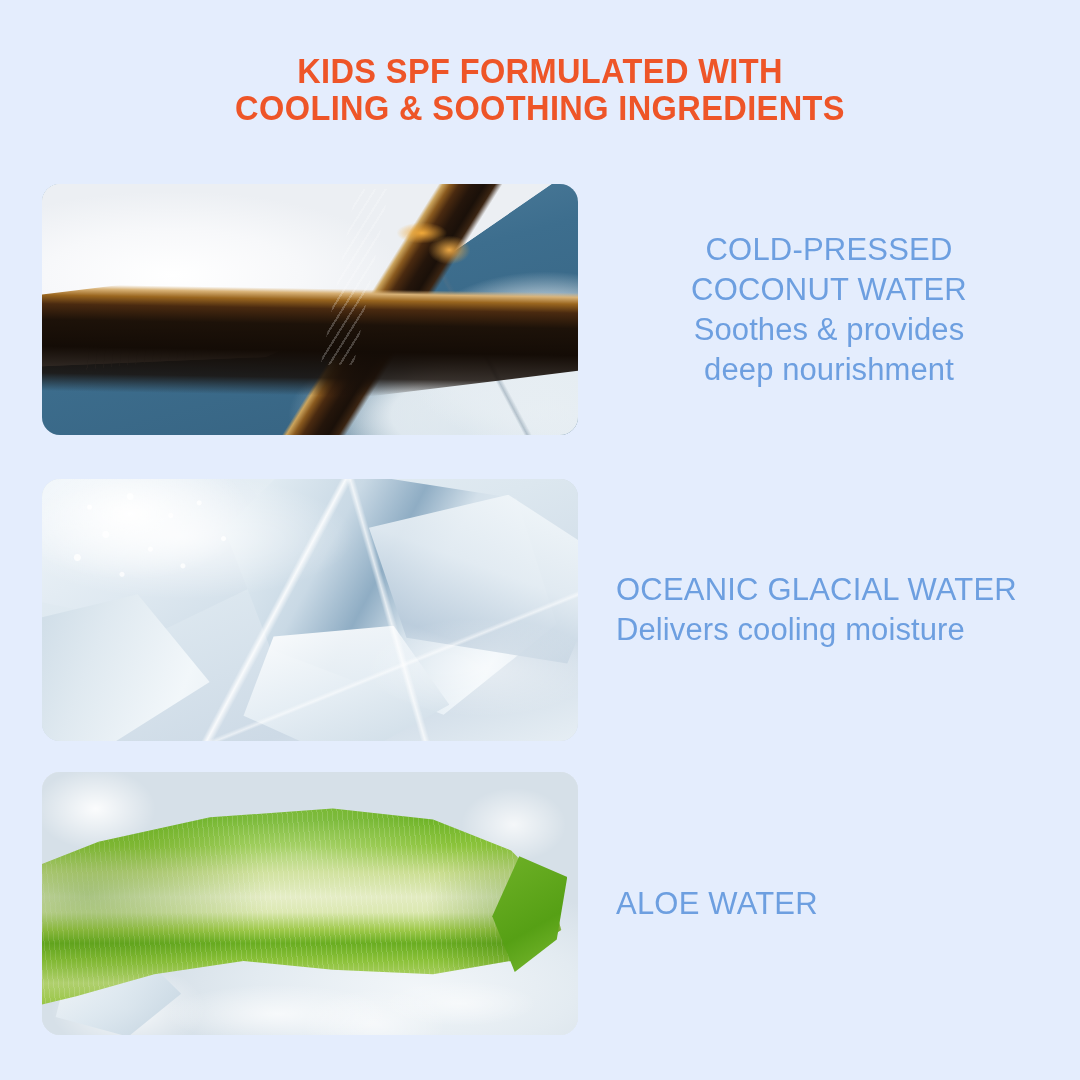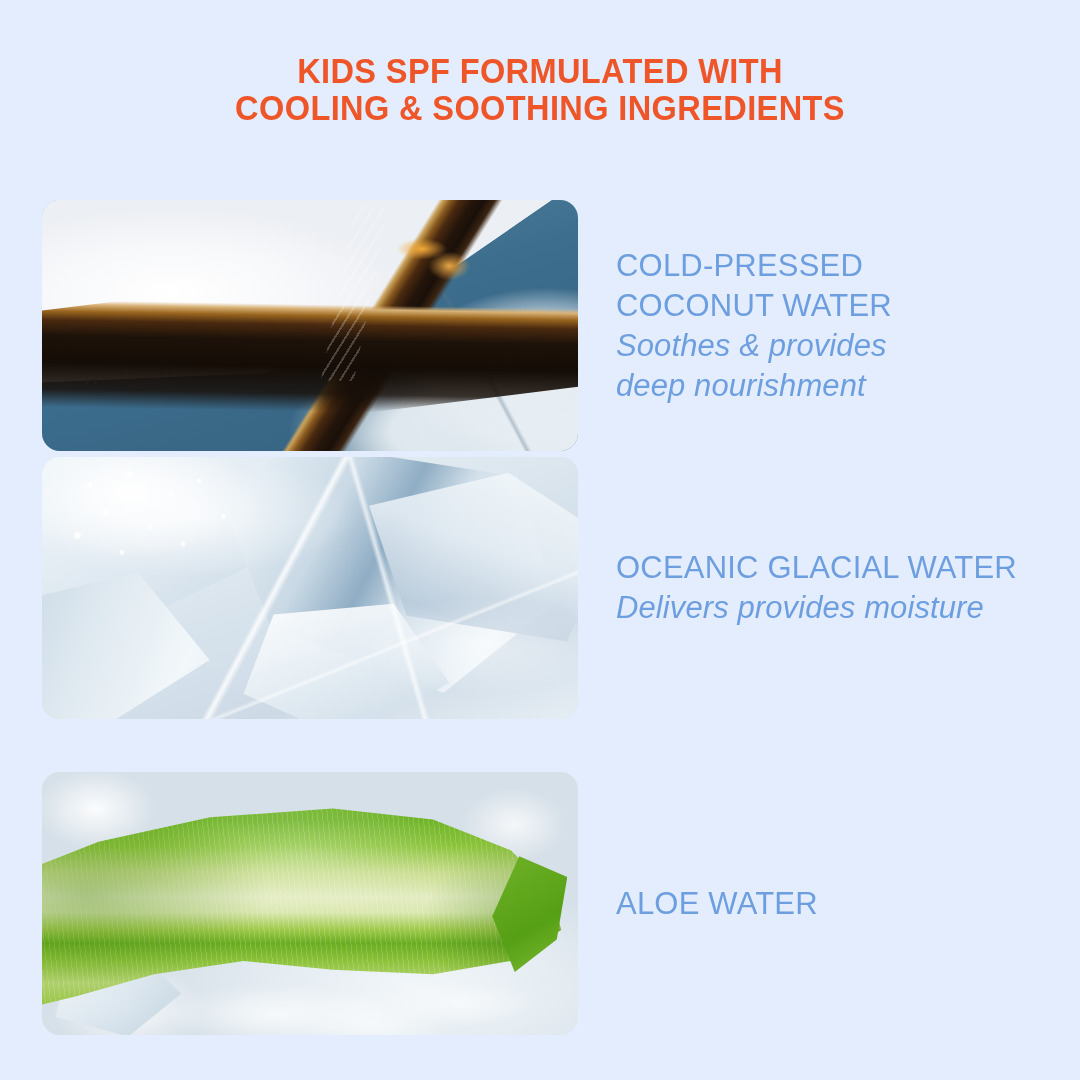--- a/index.html
+++ b/index.html
@@ -34,22 +34,22 @@
   .headline .hl-line { display: block; white-space: nowrap; }
 
   
   .row {
     position: absolute;
     left: 42px;
     width: 1000px;
     display: flex;
     align-items: center;
   }
-  #row-0 { top: 200px;  height: 251px; }
-  #row-1 { top: 457px;  height: 262px; }
+  #row-0 { top: 184px;  height: 251px; text-align: center; }
+  #row-1 { top: 479px;  height: 262px; }
   #row-2 { top: 772px;  height: 263px; }
 
   .card {
     width: 536px;
     height: 100%;
     border-radius: 18px;
     overflow: hidden;
     position: relative;
     flex: 0 0 auto;
     background: #cfd9e2;
@@ -304,21 +304,20 @@
     letter-spacing: 0.2px;
     text-transform: uppercase;
     white-space: pre-line;
   }
   .info .desc {
     font-size: 31px;
     line-height: 40px;
     font-weight: 400;
     letter-spacing: 0.1px;
     white-space: pre-line;
-    font-style: italic;
   }
 </style>
 </head>
 <body>
 
 <div class="headline">
   <span class="hl-line">KIDS SPF FORMULATED WITH</span>
   <span class="hl-line">COOLING &amp; SOOTHING INGREDIENTS</span>
 </div>
 
@@ -349,21 +348,21 @@
     <div class="ice-bubbles"></div>
     <div class="ice-cube-b"></div>
     <div class="ice-cube-c"></div>
     <div class="ice-cube-d"></div>
     <div class="ice-cube-e"></div>
     <div class="layer ice-edges"></div>
     <div class="layer ice-sheen"></div>
   </div>
   <div class="info">
     <div class="name">OCEANIC GLACIAL WATER</div>
-    <div class="desc">Delivers provides moisture</div>
+    <div class="desc">Delivers cooling moisture</div>
   </div>
 </div>
 
 <div class="row" id="row-2">
   <div class="card">
     <div class="layer aloe-bg"></div>
     <div class="layer aloe-ice-bits"></div>
     <div class="aloe-ice-facet"></div>
     <div class="aloe-leaf">
       <div class="aloe-leaf-fill"></div>

